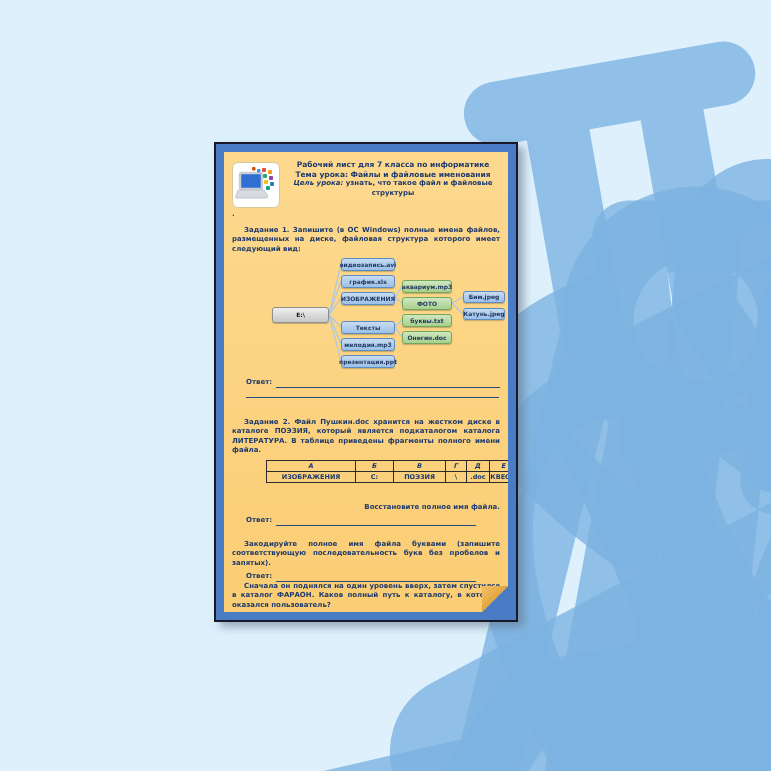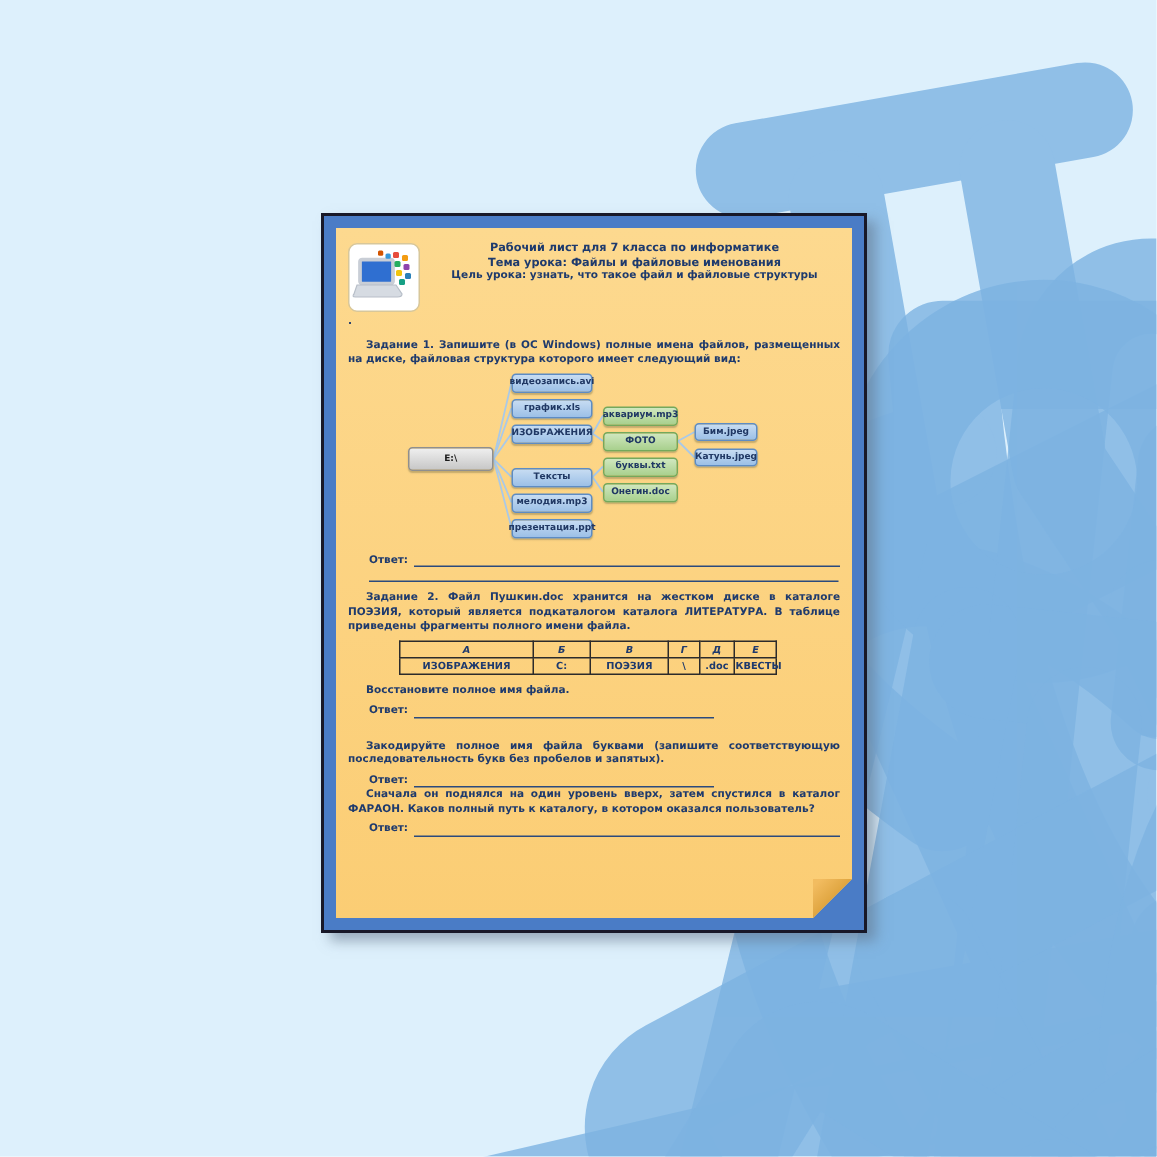--- a/index.html
+++ b/index.html
@@ -1,36 +1,36 @@
 <!DOCTYPE html>
 <html><head>
 <meta charset="utf-8">
 <style>
   html,body{margin:0;padding:0;}
   body{width:771px;height:771px;font-family:"DejaVu Sans","Liberation Sans",sans-serif;}
   .stage{position:relative;width:771px;height:771px;background:#ddf0fc;overflow:hidden;}
   .doodles{position:absolute;left:0;top:0;width:771px;height:771px;}
   .doodles use{stroke:#7db3e2;fill:none;stroke-width:2.2;stroke-linecap:round;stroke-linejoin:round;opacity:.8;}
 
-  .card{position:absolute;left:214px;top:142px;width:364px;height:480px;box-sizing:border-box;
+  .card{position:absolute;left:214px;top:142px;width:304px;height:480px;box-sizing:border-box;
         background:#4a7cc6;border:2px solid #181828;box-shadow:6px 5px 8px rgba(96,114,136,.55);}
   .paper{position:absolute;left:8px;top:8px;right:8px;bottom:8px;
          background:linear-gradient(180deg,#fdd98f,#fbcd74);
          clip-path:polygon(0 0,100% 0,100% calc(100% - 26px),calc(100% - 26px) 100%,0 100%);
          padding:8px;box-sizing:border-box;color:#1e3a6d;font-weight:700;font-size:7px;line-height:9.5px;}
   .fold{position:absolute;right:8px;bottom:8px;width:26px;height:26px;
         clip-path:polygon(0 0,100% 0,0 100%);
         background:linear-gradient(135deg,#f2bc60 10%,#dda23c 55%,#b57d20 100%);}
 
   .logo{float:left;width:46px;height:44px;background:#fff;border:1px solid #d8c79a;border-radius:6px;
         margin:2px 6px 2px 0;display:flex;align-items:center;justify-content:center;}
   .hdr{text-align:center;}
   .hdr .t1,.hdr .t2{font-size:7.5px;}
   .hdr .goal{font-size:7px;}
-  .hdr .goal .lab{}
+  .hdr .goal .lab{font-style:italic;}
   .kw{font-style:italic;text-align:justify;}
   .kw .lab{font-style:italic;}
   .dot{clear:both;margin-top:4px;}
   p{margin:0;}
   .task{margin-top:6px;text-align:justify;text-indent:12px;}
   .task .tlab{}
 
   .diagram{position:relative;height:118px;margin-top:2px;}
   .node{position:absolute;box-sizing:border-box;border-radius:3px;display:flex;align-items:center;justify-content:center;
         font-size:6px;line-height:6px;white-space:nowrap;color:#203864;box-shadow:0 1px 1px rgba(90,90,60,.35);}
@@ -42,21 +42,21 @@
   .ansrow{display:flex;align-items:flex-end;margin-top:4px;}
   .ansrow .rule{border-bottom:1px solid #2b4a7d;height:8px;margin-left:4px;flex:1;}
   .rule-full{border-bottom:1px solid #2b4a7d;height:9px;margin:0 1px;}
   .short{flex:0 0 200px !important;}
 
   table.frag{border-collapse:collapse;margin:4px 0 0 34px;width:252px;table-layout:fixed;}
   table.frag td,table.frag th{border:1px solid #2b2b2b;font-size:6.5px;line-height:8px;padding:1px 0;
         text-align:center;font-weight:700;color:#1e3a6d;}
   table.frag th{font-style:italic;}
 
-  .sec{margin-top:6px;}
+  .sec{margin-top:20px;}
 </style>
 </head>
 <body>
 
 <div class="stage">
 
   <svg class="doodles" width="771" height="771" viewBox="0 0 771 771" aria-hidden="true">
     <defs>
       <symbol id="d-backpack" viewBox="0 0 40 40">
           <path d="M9,17 Q6,33 10,36 Q20,40 30,36 Q34,33 31,17 Q29,9 20,9 Q11,9 9,17 Z"></path>
@@ -278,21 +278,21 @@
           <td>ИЗОБРАЖЕНИЯ</td>
           <td>C:</td>
           <td>ПОЭЗИЯ</td>
           <td>\</td>
           <td>.doc</td>
           <td>КВЕСТЫ</td>
         </tr>
       </tbody>
         </table>
 
-      <p class="sec" style="text-indent:12px;">Восстановите полное имя файла.</p>
+      <p class="sec" style="text-indent:12px;text-align:right;">Восстановите полное имя файла.</p>
       <div class="ansrow" style="margin-left:14px;">
         <span>Ответ:</span>
         <span class="rule short"></span>
       </div>
 
       <p style="text-align:justify;text-indent:12px;margin-top:14px;">Закодируйте полное имя файла буквами (запишите соответствующую последовательность букв без пробелов и запятых).</p>
       <div class="ansrow" style="margin-left:14px;">
         <span>Ответ:</span>
         <span class="rule short"></span>
       </div>

